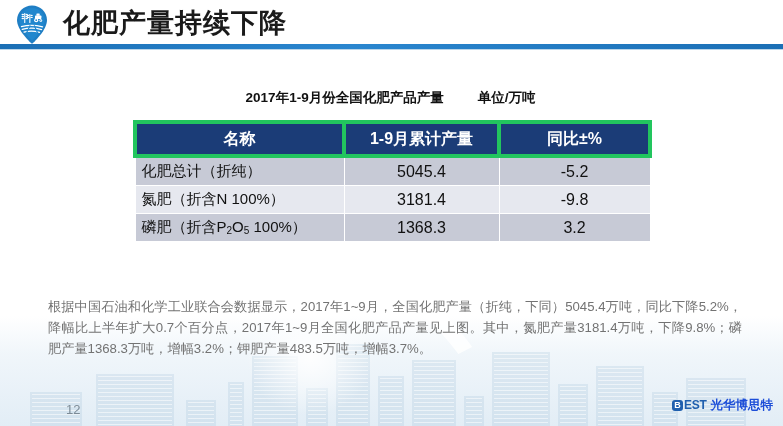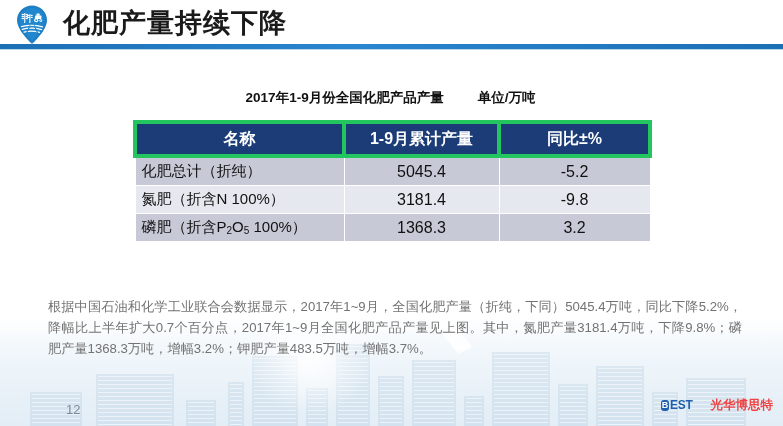--- a/index.html
+++ b/index.html
@@ -107,21 +107,21 @@
   .brand .row1{
     display:flex;align-items:center;justify-content:flex-end;
     height:15px;line-height:15px;white-space:nowrap;
   }
   .brand .bbox{
     display:inline-block;width:11px;height:11px;border-radius:3px;
     background:#1f5fae;color:#fff;font-size:9px;font-weight:bold;
     line-height:11px;text-align:center;margin-right:1px;
   }
   .brand .est{color:#1f5fae;font-size:12px;font-weight:bold;letter-spacing:-0.3px;}
-  .brand .cn{color:#ef4444;font-size:12.5px;font-weight:bold;margin-left:18px;}
+  .brand .cn{color:#1d4ed8;font-size:12.5px;font-weight:bold;margin-left:4px;}
   .brand .row2{
     color:#6c7b88;font-size:8px;letter-spacing:2.4px;
     margin-top:14px;white-space:nowrap;text-align:center;
   }
 </style>
 </head>
 <body>
 
 <div class="slide">
 

